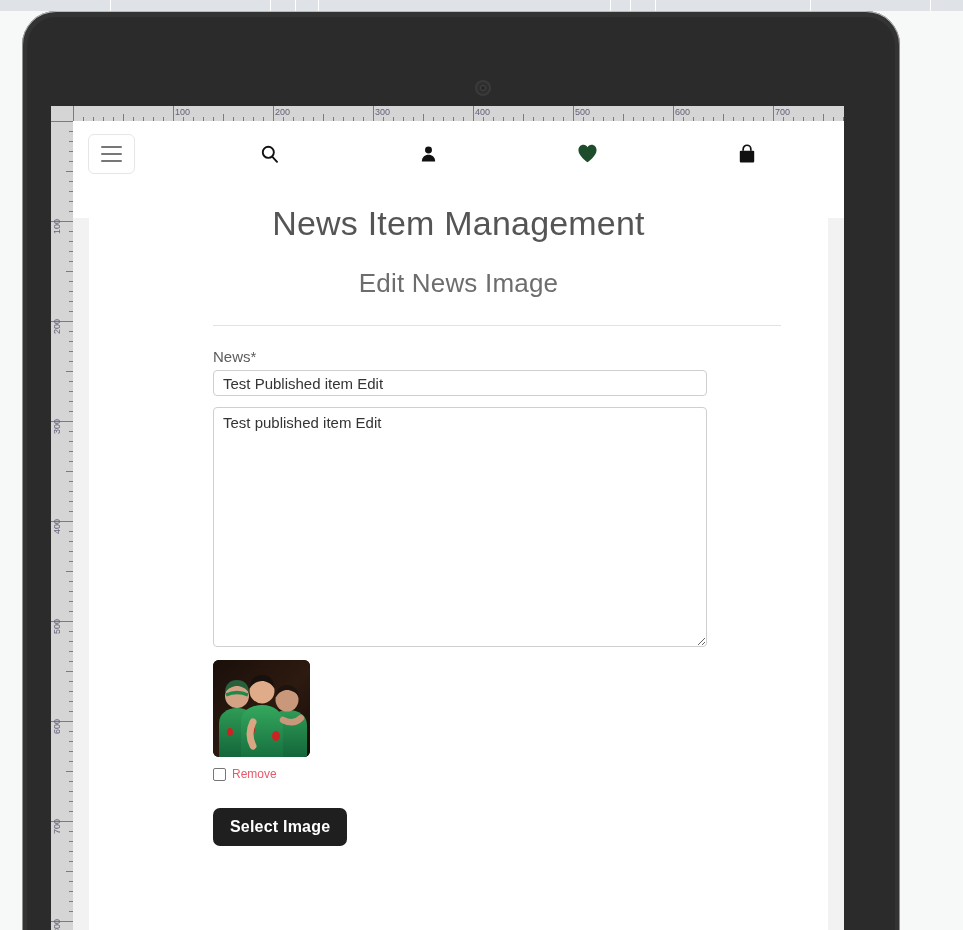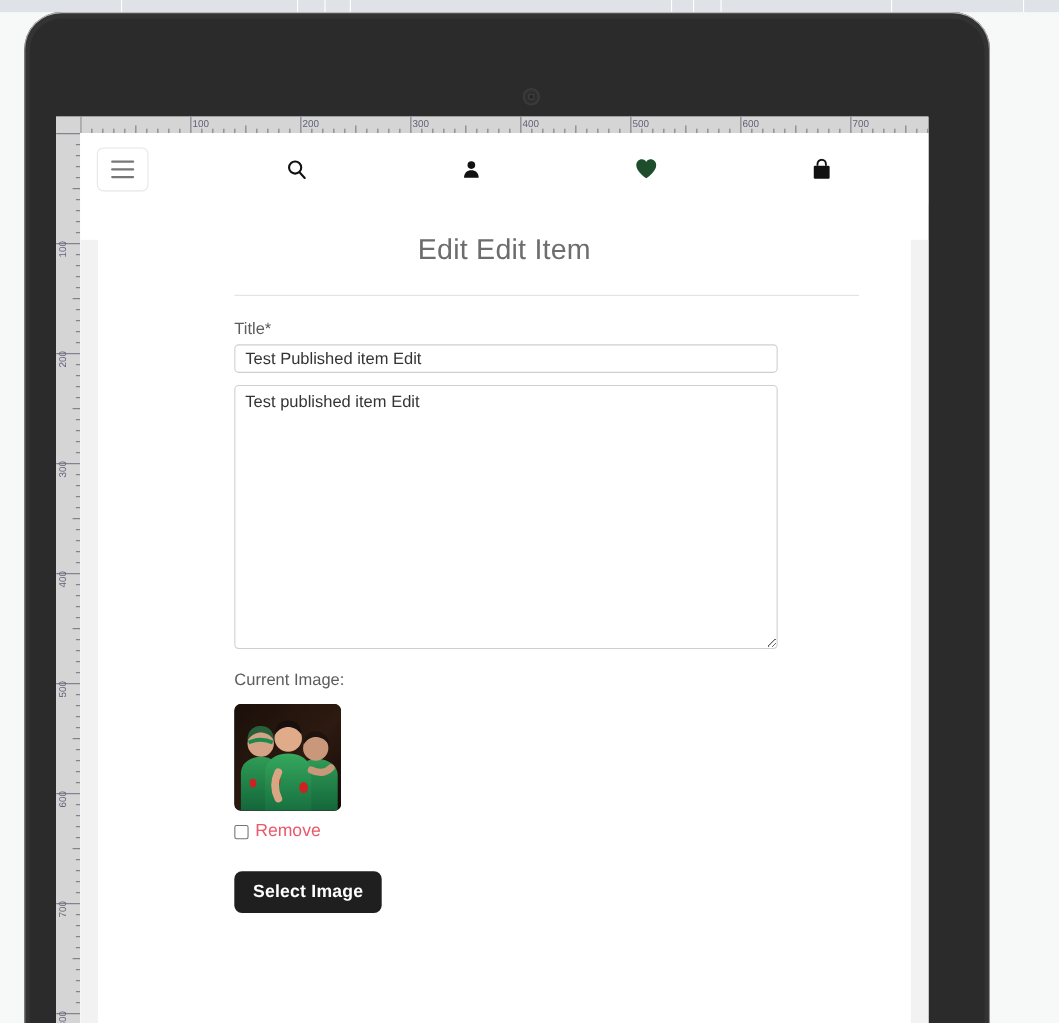--- a/index.html
+++ b/index.html
@@ -250,21 +250,21 @@
     margin-top: 10px;
   }
   #remove-checkbox {
     width: 13px; height: 13px;
     border: 1px solid #767676;
     border-radius: 2px;
     background: #fff;
     cursor: pointer;
   }
   #remove-label {
-    font-size: 16px;
+    font-size: 12px;
     color: #e8596b;
     cursor: pointer;
   }
   #select-image-button {
     margin-top: 27px;
     display: inline-block;
     background: #1f1f1f;
     color: #ffffff;
     font-size: 16px;
     font-weight: 600;
@@ -529,33 +529,33 @@
             <svg width="18" height="20" viewBox="0 0 22 24" fill="none">
               <path d="M6.3 8 V6.2 C6.3 3.4 8.4 1.3 11 1.3 C13.6 1.3 15.7 3.4 15.7 6.2 V8" stroke="#111" stroke-width="2.1"></path>
               <rect x="2.2" y="8" width="17.6" height="14.5" rx="1.4" fill="#111"></rect>
             </svg>
           </span>
         </div>
       </div>
 
 
       <div id="page-content">
-        <h2 id="page-subtitle">Edit Edit Item</h2>
+        <h1 id="page-title">News Item Management</h1>
+        <h2 id="page-subtitle">Edit News Image</h2>
         <div id="title-rule"></div>
 
         <form id="edit-form">
 
-          <div class="field-label">Title*</div>
+          <div class="field-label">News*</div>
           <input id="title-input" type="text" value="Test Published item Edit" style="">
 
           <div class="field-gap"></div>
 
           <textarea id="body-textarea" style="">Test published item Edit</textarea>
 
-          <div id="current-image-label">Current Image:</div>
 
           <div id="image-thumb">
             <svg width="97" height="97" viewBox="0 0 97 97">
               <defs>
                 <linearGradient id="bgdark" x1="0" y1="0" x2="1" y2="1">
                   <stop offset="0%" stop-color="#1a0f0a"></stop>
                   <stop offset="55%" stop-color="#2d1a10"></stop>
                   <stop offset="100%" stop-color="#140c08"></stop>
                 </linearGradient>
                 <linearGradient id="jers" x1="0" y1="0" x2="0" y2="1">

